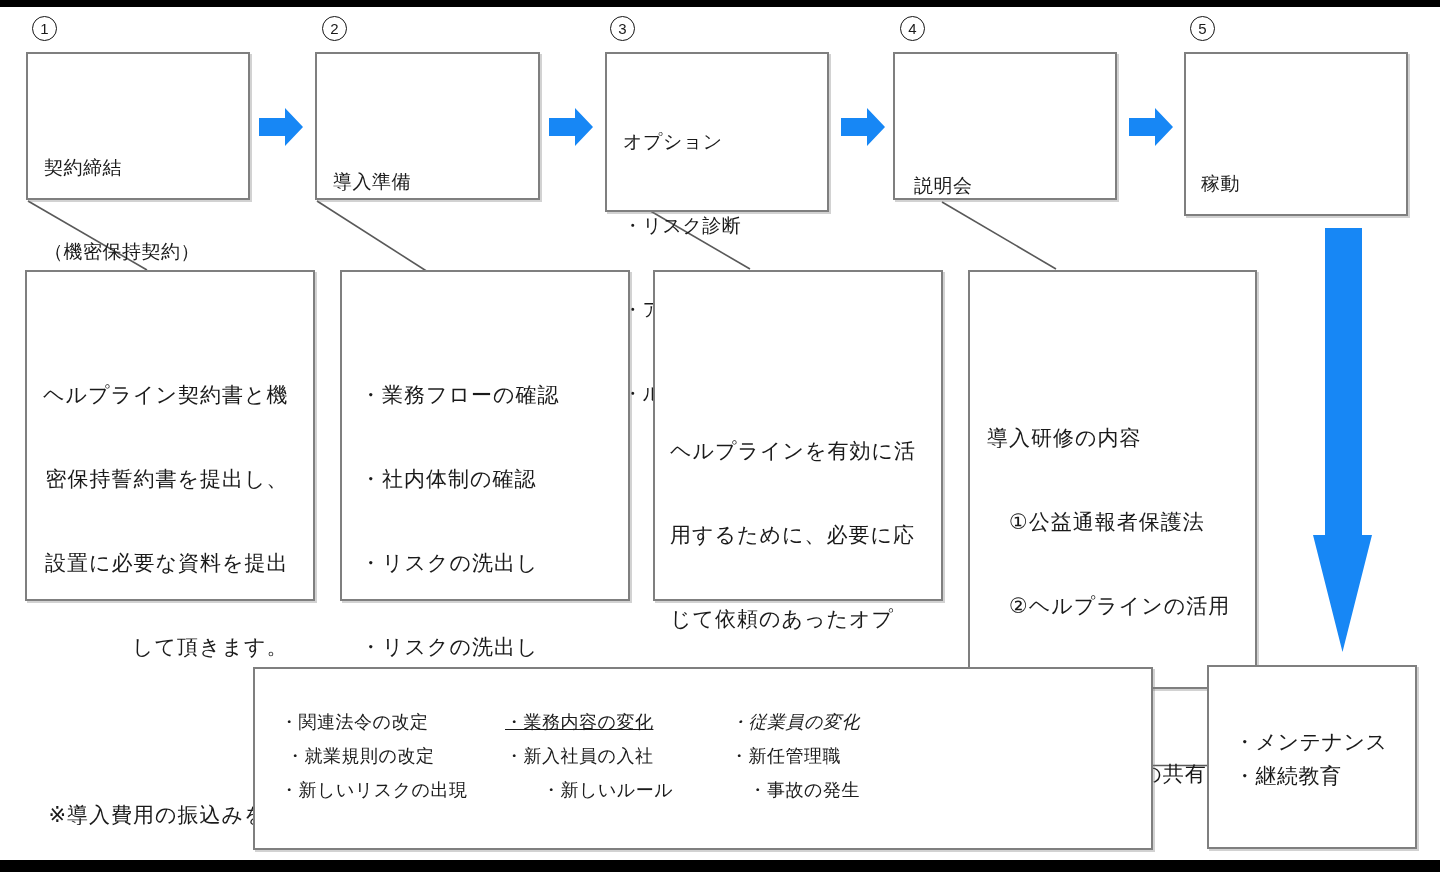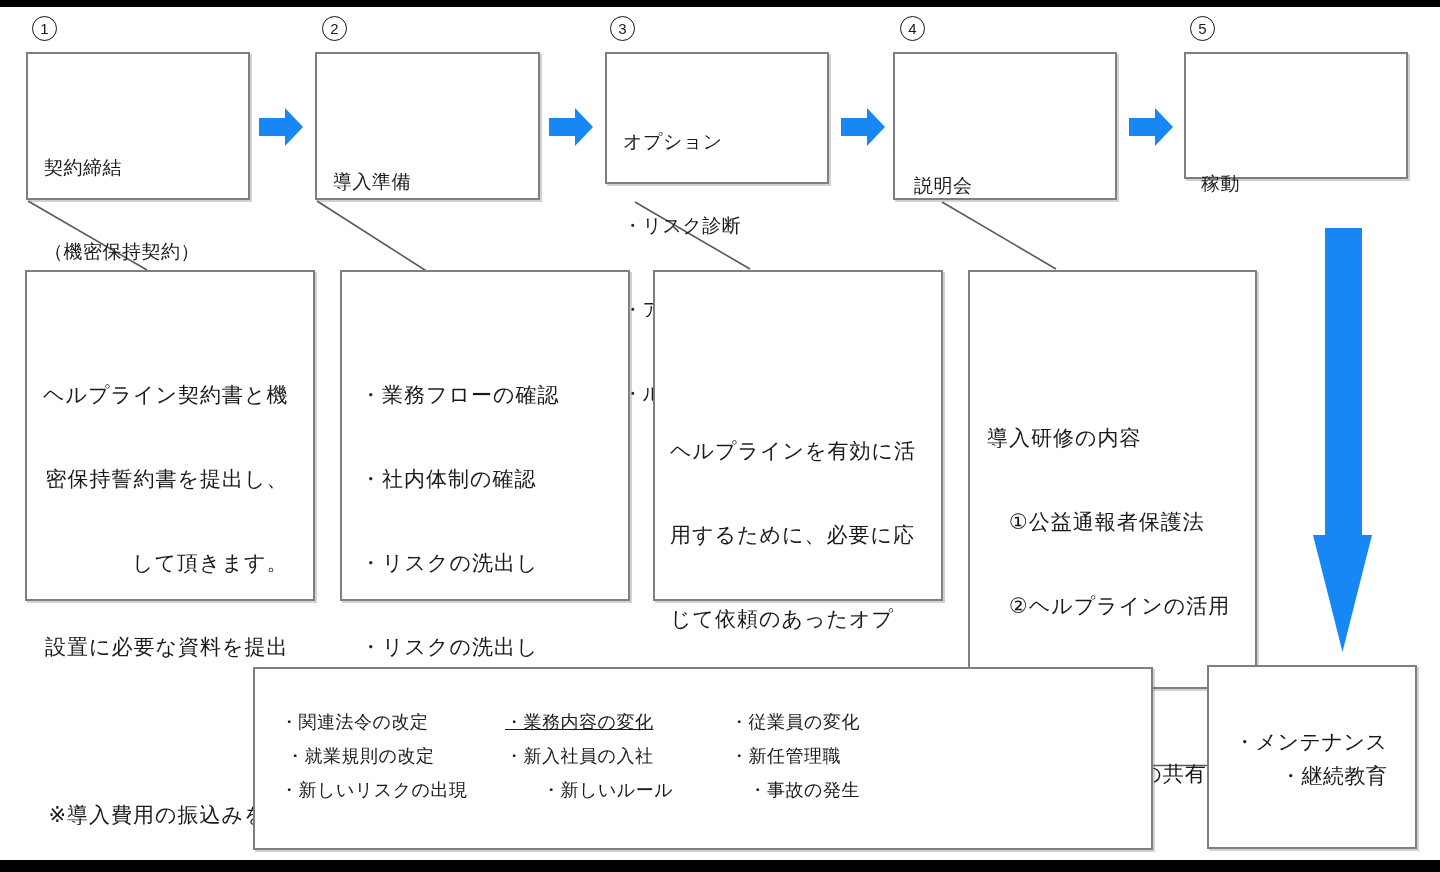--- a/index.html
+++ b/index.html
@@ -20,21 +20,21 @@
   .dtxt { position:absolute; font-size:21px; line-height:28px; white-space:pre; letter-spacing:1px; }
   .dl { min-height:28px; }
   .badge {
     position:absolute; width:25px; height:25px; box-sizing:border-box;
     border:1.6px solid #141414; border-radius:50%; background:#fff;
     display:flex; align-items:center; justify-content:center;
     font-size:15px; line-height:1;
   }
   .tcell { position:absolute; font-size:18px; line-height:34px; white-space:pre; letter-spacing:0.5px; }
   .mline { font-size:21px; line-height:34px; white-space:pre; letter-spacing:0.5px; }
-  .mtxt { position:absolute;text-align:right; }
+  .mtxt { position:absolute; }
   svg.arrow, svg.connectors { position:absolute; display:block; }
 </style>
 </head>
 <body>
 
 <div id="stage">
 
   <svg class="connectors" width="1440" height="872" viewBox="0 0 1440 872" style="left:0;top:0;">
     <line x1="28" y1="201" x2="147" y2="270" stroke="#595959" stroke-width="1.6"></line>
     <line x1="317" y1="201" x2="428" y2="272" stroke="#595959" stroke-width="1.6"></line>
@@ -66,34 +66,34 @@
     <div class="lbl" style="left:16px;top:44px;">
       <div class="dl">契約締結</div>
       <div class="dl">（機密保持契約）</div>
     </div>
   </div>
   <div class="box" style="left:315px;top:52px;width:225px;height:148px;">
     <div class="lbl" style="left:16px;top:58px;">
       <div class="dl">導入準備</div>
     </div>
   </div>
-  <div class="box" style="left:605px;top:52px;width:224px;height:132px;">
+  <div class="box" style="left:605px;top:52px;width:224px;height:160px;">
     <div class="lbl" style="left:16px;top:18px;">
       <div class="dl">オプション</div>
       <div class="dl">・リスク診断</div>
       <div class="dl">・アンケート</div>
       <div class="dl">・ルール策定</div>
     </div>
   </div>
   <div class="box" style="left:893px;top:52px;width:224px;height:148px;">
     <div class="lbl" style="left:19px;top:62px;">
       <div class="dl">説明会</div>
     </div>
   </div>
-  <div class="box" style="left:1184px;top:52px;width:224px;height:127px;padding-left:48px;">
+  <div class="box" style="left:1184px;top:52px;width:224px;height:164px;padding-left:48px;">
     <div class="lbl" style="left:15px;top:60px;">
       <div class="dl">稼動</div>
     </div>
   </div>
 
   <svg class="arrow" style="left:259px;top:108px;" width="44" height="38" viewBox="0 0 44 38">
     <polygon points="0,10 26,10 26,0 44,19 26,38 26,28 0,28" fill="#1787F5"></polygon>
   </svg>
   <svg class="arrow" style="left:549px;top:108px;" width="44" height="38" viewBox="0 0 44 38">
     <polygon points="0,10 26,10 26,0 44,19 26,38 26,28 0,28" fill="#1787F5"></polygon>
@@ -106,22 +106,22 @@
   </svg>
 
   <svg class="arrow" style="left:1313px;top:228px;" width="59" height="424" viewBox="0 0 59 424">
     <polygon points="12,0 49,0 49,307 59,307 29.5,424 0,307 12,307" fill="#1787F5"></polygon>
   </svg>
 
   <div class="box" style="left:25px;top:270px;width:290px;height:331px;text-align:right;">
     <div class="dtxt" style="left:16px;top:53px;">
       <div class="dl">ヘルプライン契約書と機</div>
       <div class="dl">密保持誓約書を提出し、</div>
+      <div class="dl">設置に必要な資料を提出</div>
       <div class="dl">して頂きます。</div>
-      <div class="dl">設置に必要な資料を提出</div>
       <div class="dl"></div>
       <div class="dl">※導入費用の振込みを確</div>
       
       
     </div>
   </div>
 
   <div class="box" style="left:340px;top:270px;width:290px;height:331px;">
     <div class="dtxt" style="left:18px;top:53px;">
       <div class="dl">・業務フローの確認</div>
@@ -149,21 +149,21 @@
       <div class="dl">　①公益通報者保護法</div>
       <div class="dl">　②ヘルプラインの活用</div>
       <div class="dl">　③設置の目的</div>
       <div class="dl">　④リスク感性の共有</div>
     </div>
   </div>
 
   <div class="box" style="left:253px;top:667px;width:900px;height:183px;">
     <div class="tcell" style="left:25px;top:36px;">・関連法令の改定</div>
     <div class="tcell" style="left:250px;top:36px;text-decoration:underline;">・業務内容の変化</div>
-    <div class="tcell" style="left:475px;top:36px;">・従業員の変化</div>
+    <div class="tcell" style="left:475px;top:36px;font-style:italic;">・従業員の変化</div>
     <div class="tcell" style="left:31px;top:70px;">・就業規則の改定</div>
     <div class="tcell" style="left:250px;top:70px;">・新入社員の入社</div>
     <div class="tcell" style="left:475px;top:70px;">・新任管理職</div>
     <div class="tcell" style="left:25px;top:104px;">・新しいリスクの出現</div>
     <div class="tcell" style="left:250px;top:104px;">　　・新しいルール</div>
     <div class="tcell" style="left:475px;top:104px;">　・事故の発生</div>
   </div>
 
   <div class="box" style="left:1207px;top:665px;width:210px;height:184px;">
     <div class="mtxt" style="left:25px;top:58px;">

